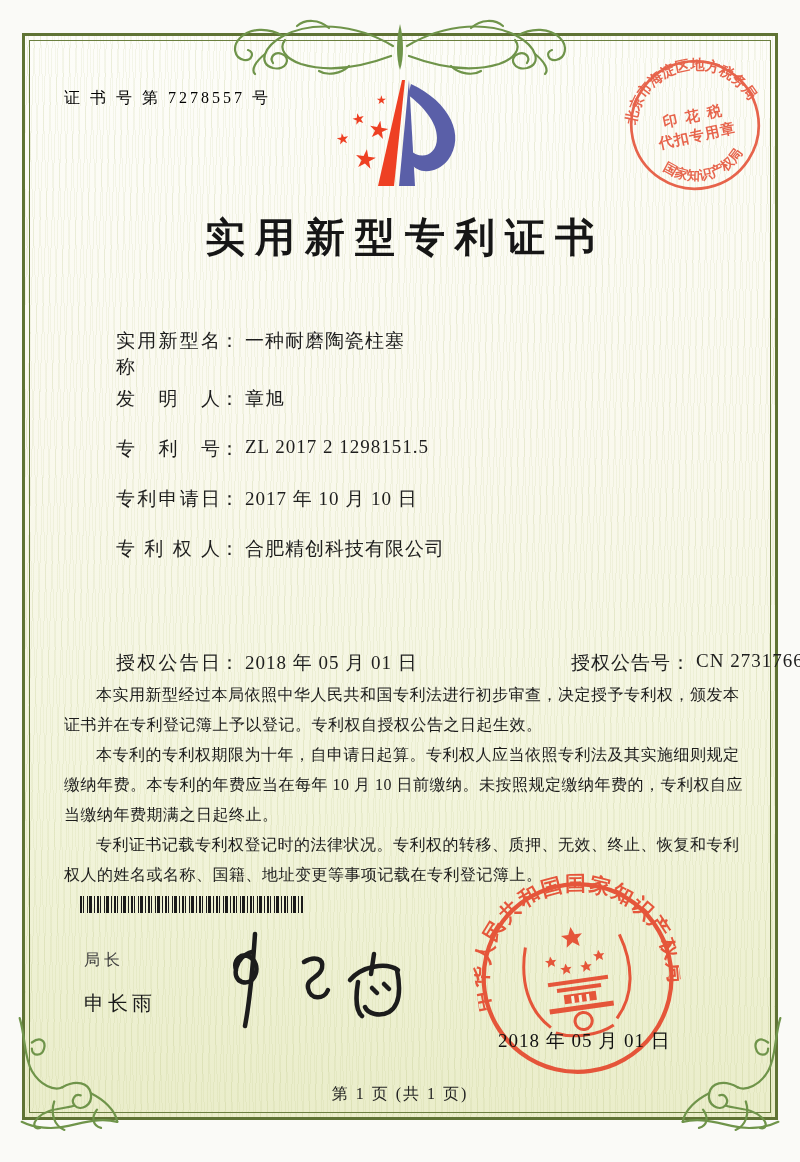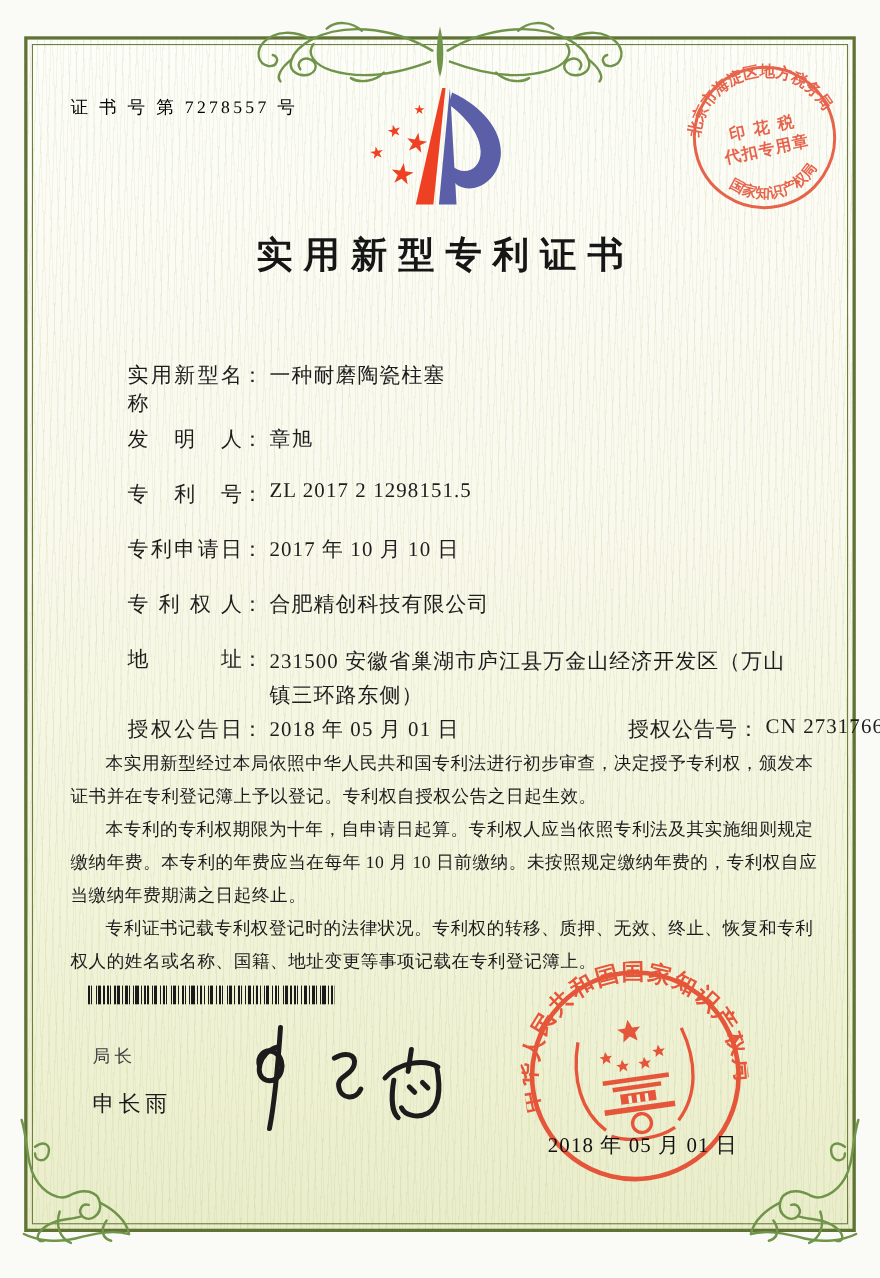--- a/index.html
+++ b/index.html
@@ -28,21 +28,21 @@
   .orn{position:absolute;}
   
   .cert-number{
     position:absolute;left:64px;top:88px;
     font-size:16px;letter-spacing:3px;color:#000000;
   }
   .logo{position:absolute;left:318px;top:70px;width:164px;height:134px;}
   .logo .star{position:absolute;color:#ee4023;line-height:1;font-family:"DejaVu Sans",sans-serif;}
   .title{
     position:absolute;left:0;right:0;top:210px;text-align:center;
-    font-size:33px;font-weight:700;letter-spacing:10px;color:#161616;
+    font-size:40px;font-weight:700;letter-spacing:10px;color:#161616;
     text-indent:10px;
   }
   
   .frow{position:absolute;left:68px;font-size:19px;color:#1d1d1d;margin-left:48px;}
   .flabel{display:inline-block;width:104px;text-align:justify;text-align-last:justify;vertical-align:top;}
   .fcolon{display:inline-block;margin:0 6px 0 0;vertical-align:top;}
   .fvalue{display:inline-block;vertical-align:top;letter-spacing:1px;}
   .fvalue.addr{width:478px;line-height:1.65;}
   .grant-no{position:absolute;left:455px;top:0;font-size:19px;white-space:nowrap;}
   .grant-no .flabel2{letter-spacing:1px;}
@@ -168,23 +168,20 @@
     <span class="flabel">发明人</span><span class="fcolon">：</span><span class="fvalue">章旭</span>
   </div>
   <div class="frow" style="top:436px;">
     <span class="flabel">专利号</span><span class="fcolon">：</span><span class="fvalue">ZL 2017 2 1298151.5</span>
   </div>
   <div class="frow" style="top:486px;">
     <span class="flabel">专利申请日</span><span class="fcolon">：</span><span class="fvalue">2017 年 10 月 10 日</span>
   </div>
   <div class="frow" style="top:536px;">
     <span class="flabel">专利权人</span><span class="fcolon">：</span><span class="fvalue">合肥精创科技有限公司</span>
-  </div>
-  <div class="frow" style="top:586px;">
-    <span class="flabel">地址</span><span class="fcolon">：</span><span class="fvalue addr">231500 安徽省巢湖市庐江县万金山经济开发区（万山镇三环路东侧）</span>
   </div>
   <div class="frow" style="top:650px;width:684px;">
     <span class="flabel">授权公告日</span><span class="fcolon">：</span><span class="fvalue">2018 年 05 月 01 日</span>
     <span class="grant-no">
       <span class="flabel2">授权公告号</span><span class="fcolon">：</span><span class="fvalue">CN 273176660 U</span>
     </span>
   </div>
 
   <div class="body-text">
     <p>本实用新型经过本局依照中华人民共和国专利法进行初步审查，决定授予专利权，颁发本证书并在专利登记簿上予以登记。专利权自授权公告之日起生效。</p>
@@ -234,14 +231,15 @@
         <circle cx="101" cy="146" r="8.5" fill="none" stroke="#e5492e" stroke-width="3"></circle>
         <path d="M54,66 C44,98 48,128 68,148" fill="none" stroke="#e5492e" stroke-width="3"></path>
         <path d="M148,66 C158,98 154,128 134,148" fill="none" stroke="#e5492e" stroke-width="3"></path>
         <path d="M72,154 C88,162 114,162 130,154" fill="none" stroke="#e5492e" stroke-width="3"></path>
       </g>
     </g>
   </svg>
 
   <div class="issue-date">2018 年 05 月 01 日</div>
 
+  <div class="page-footer">第 1 页 (共 1 页)</div>
 
 </div>
 
 </body></html>

